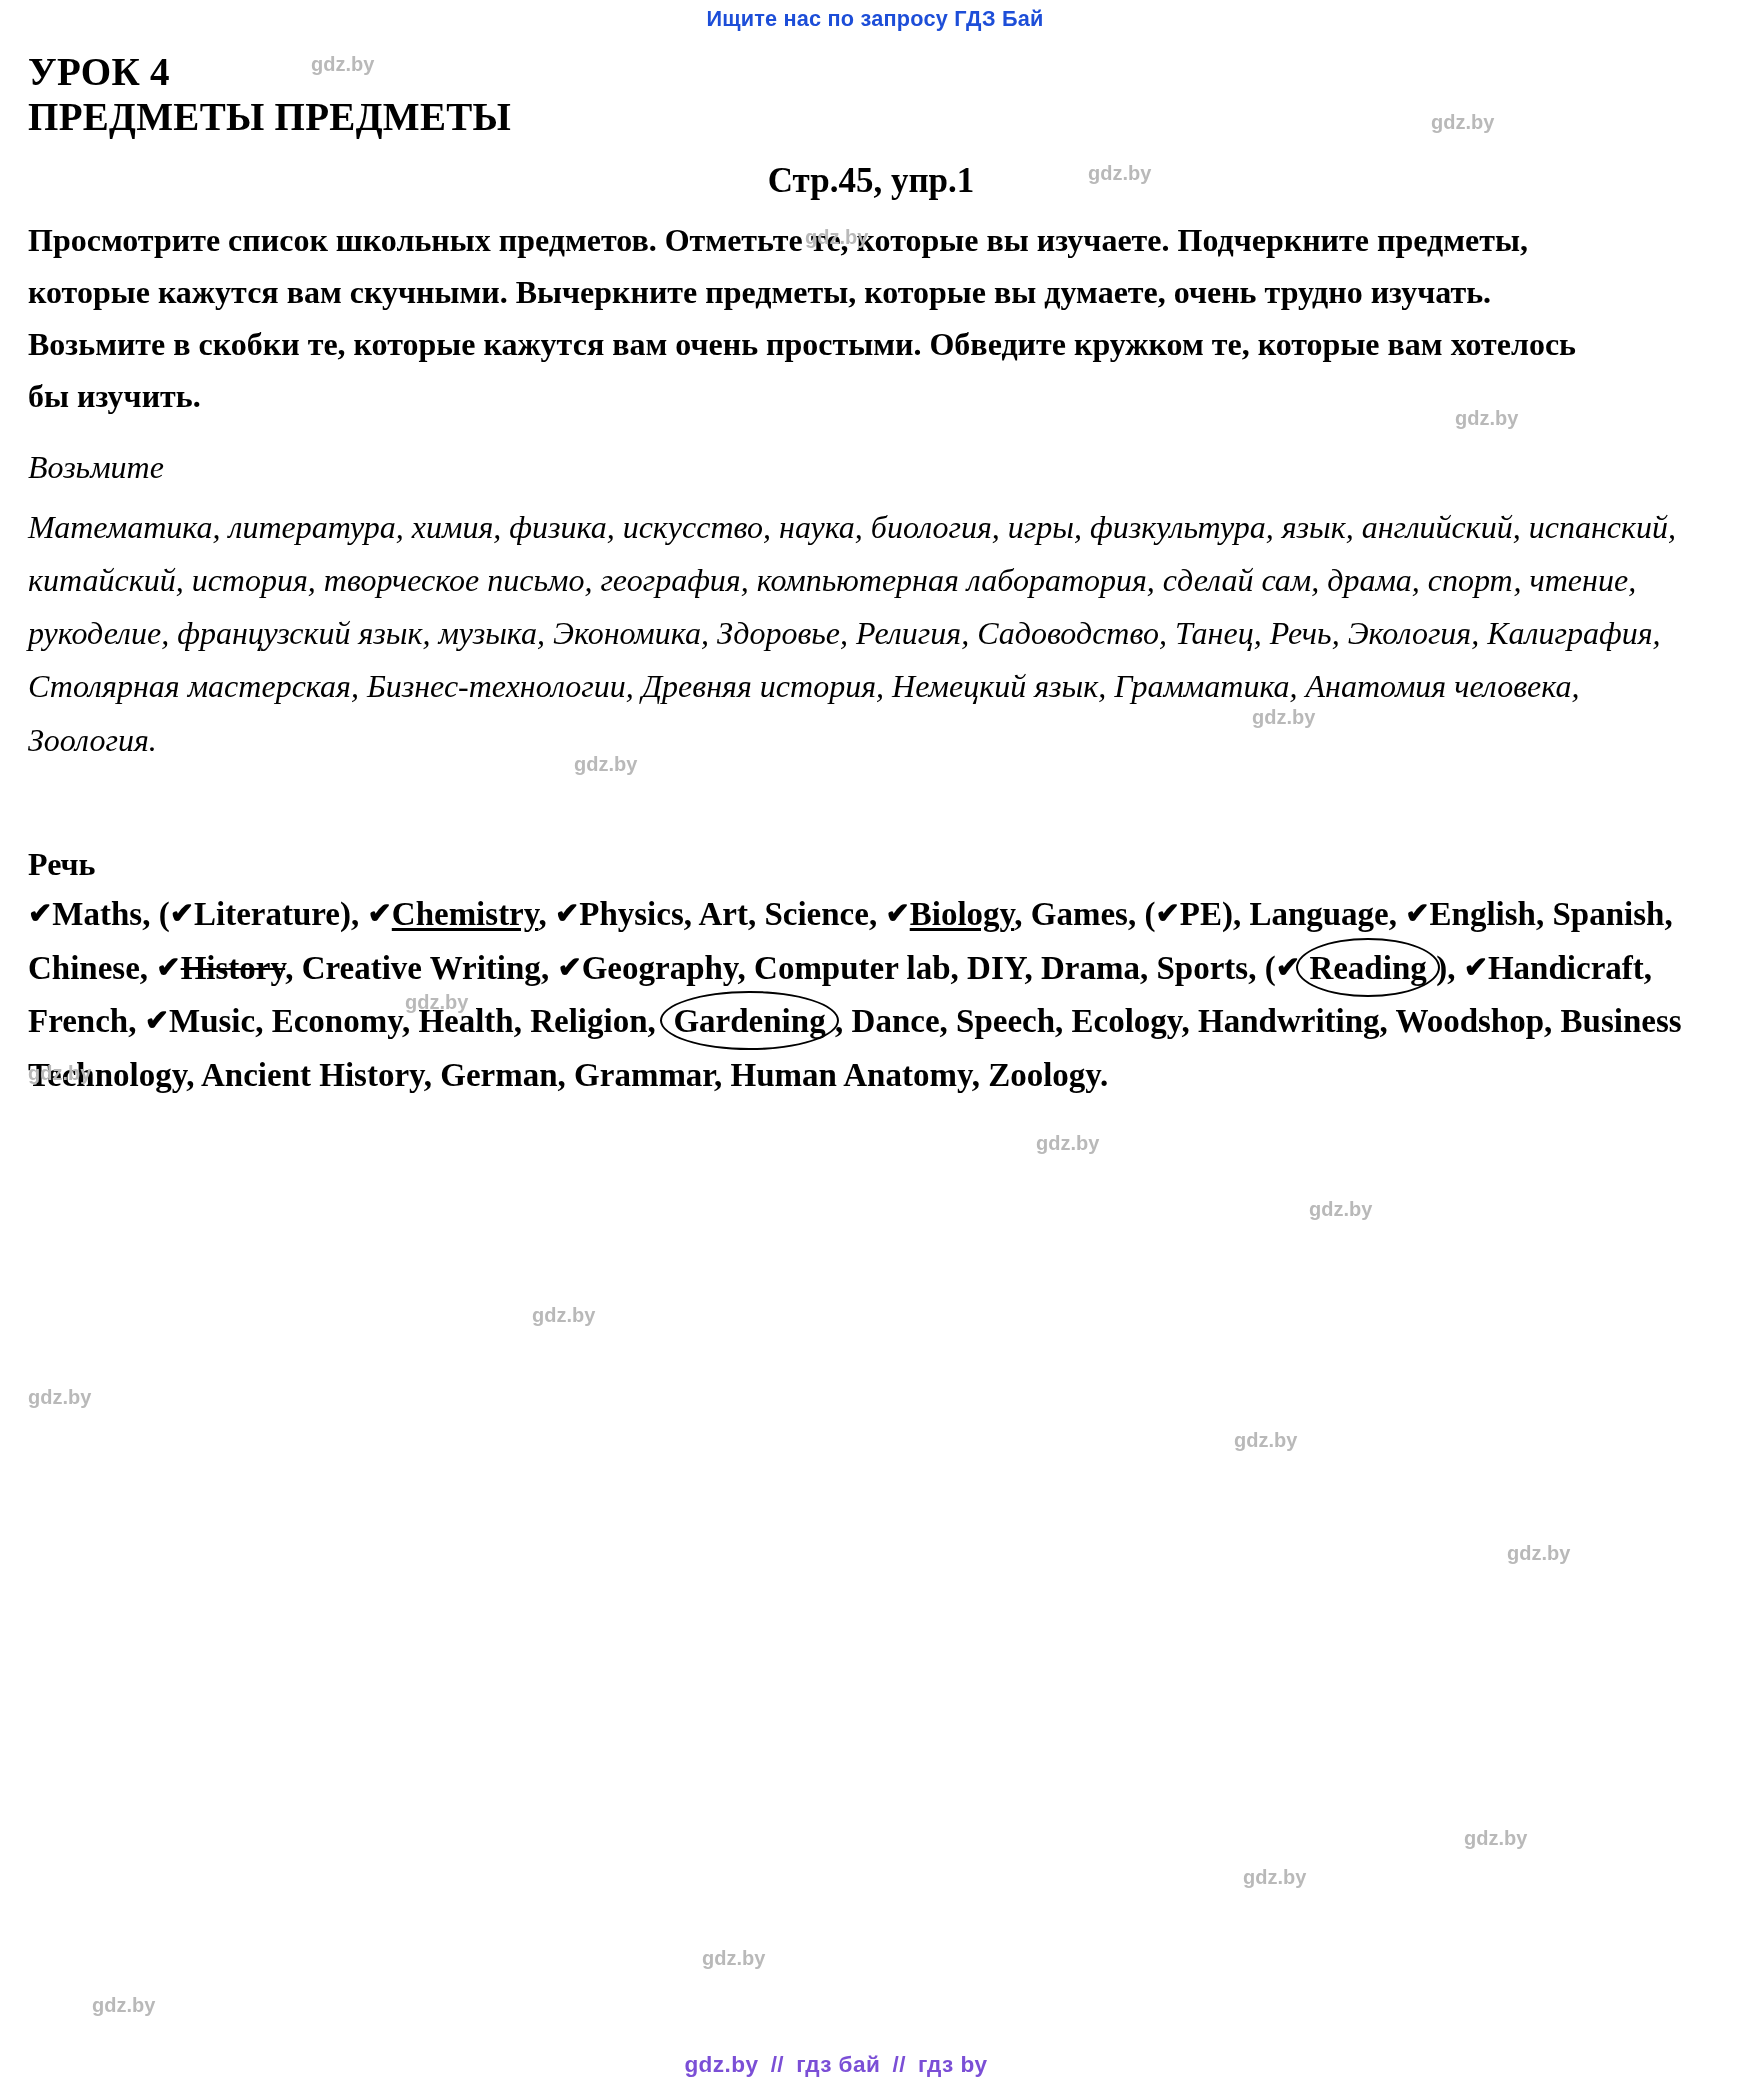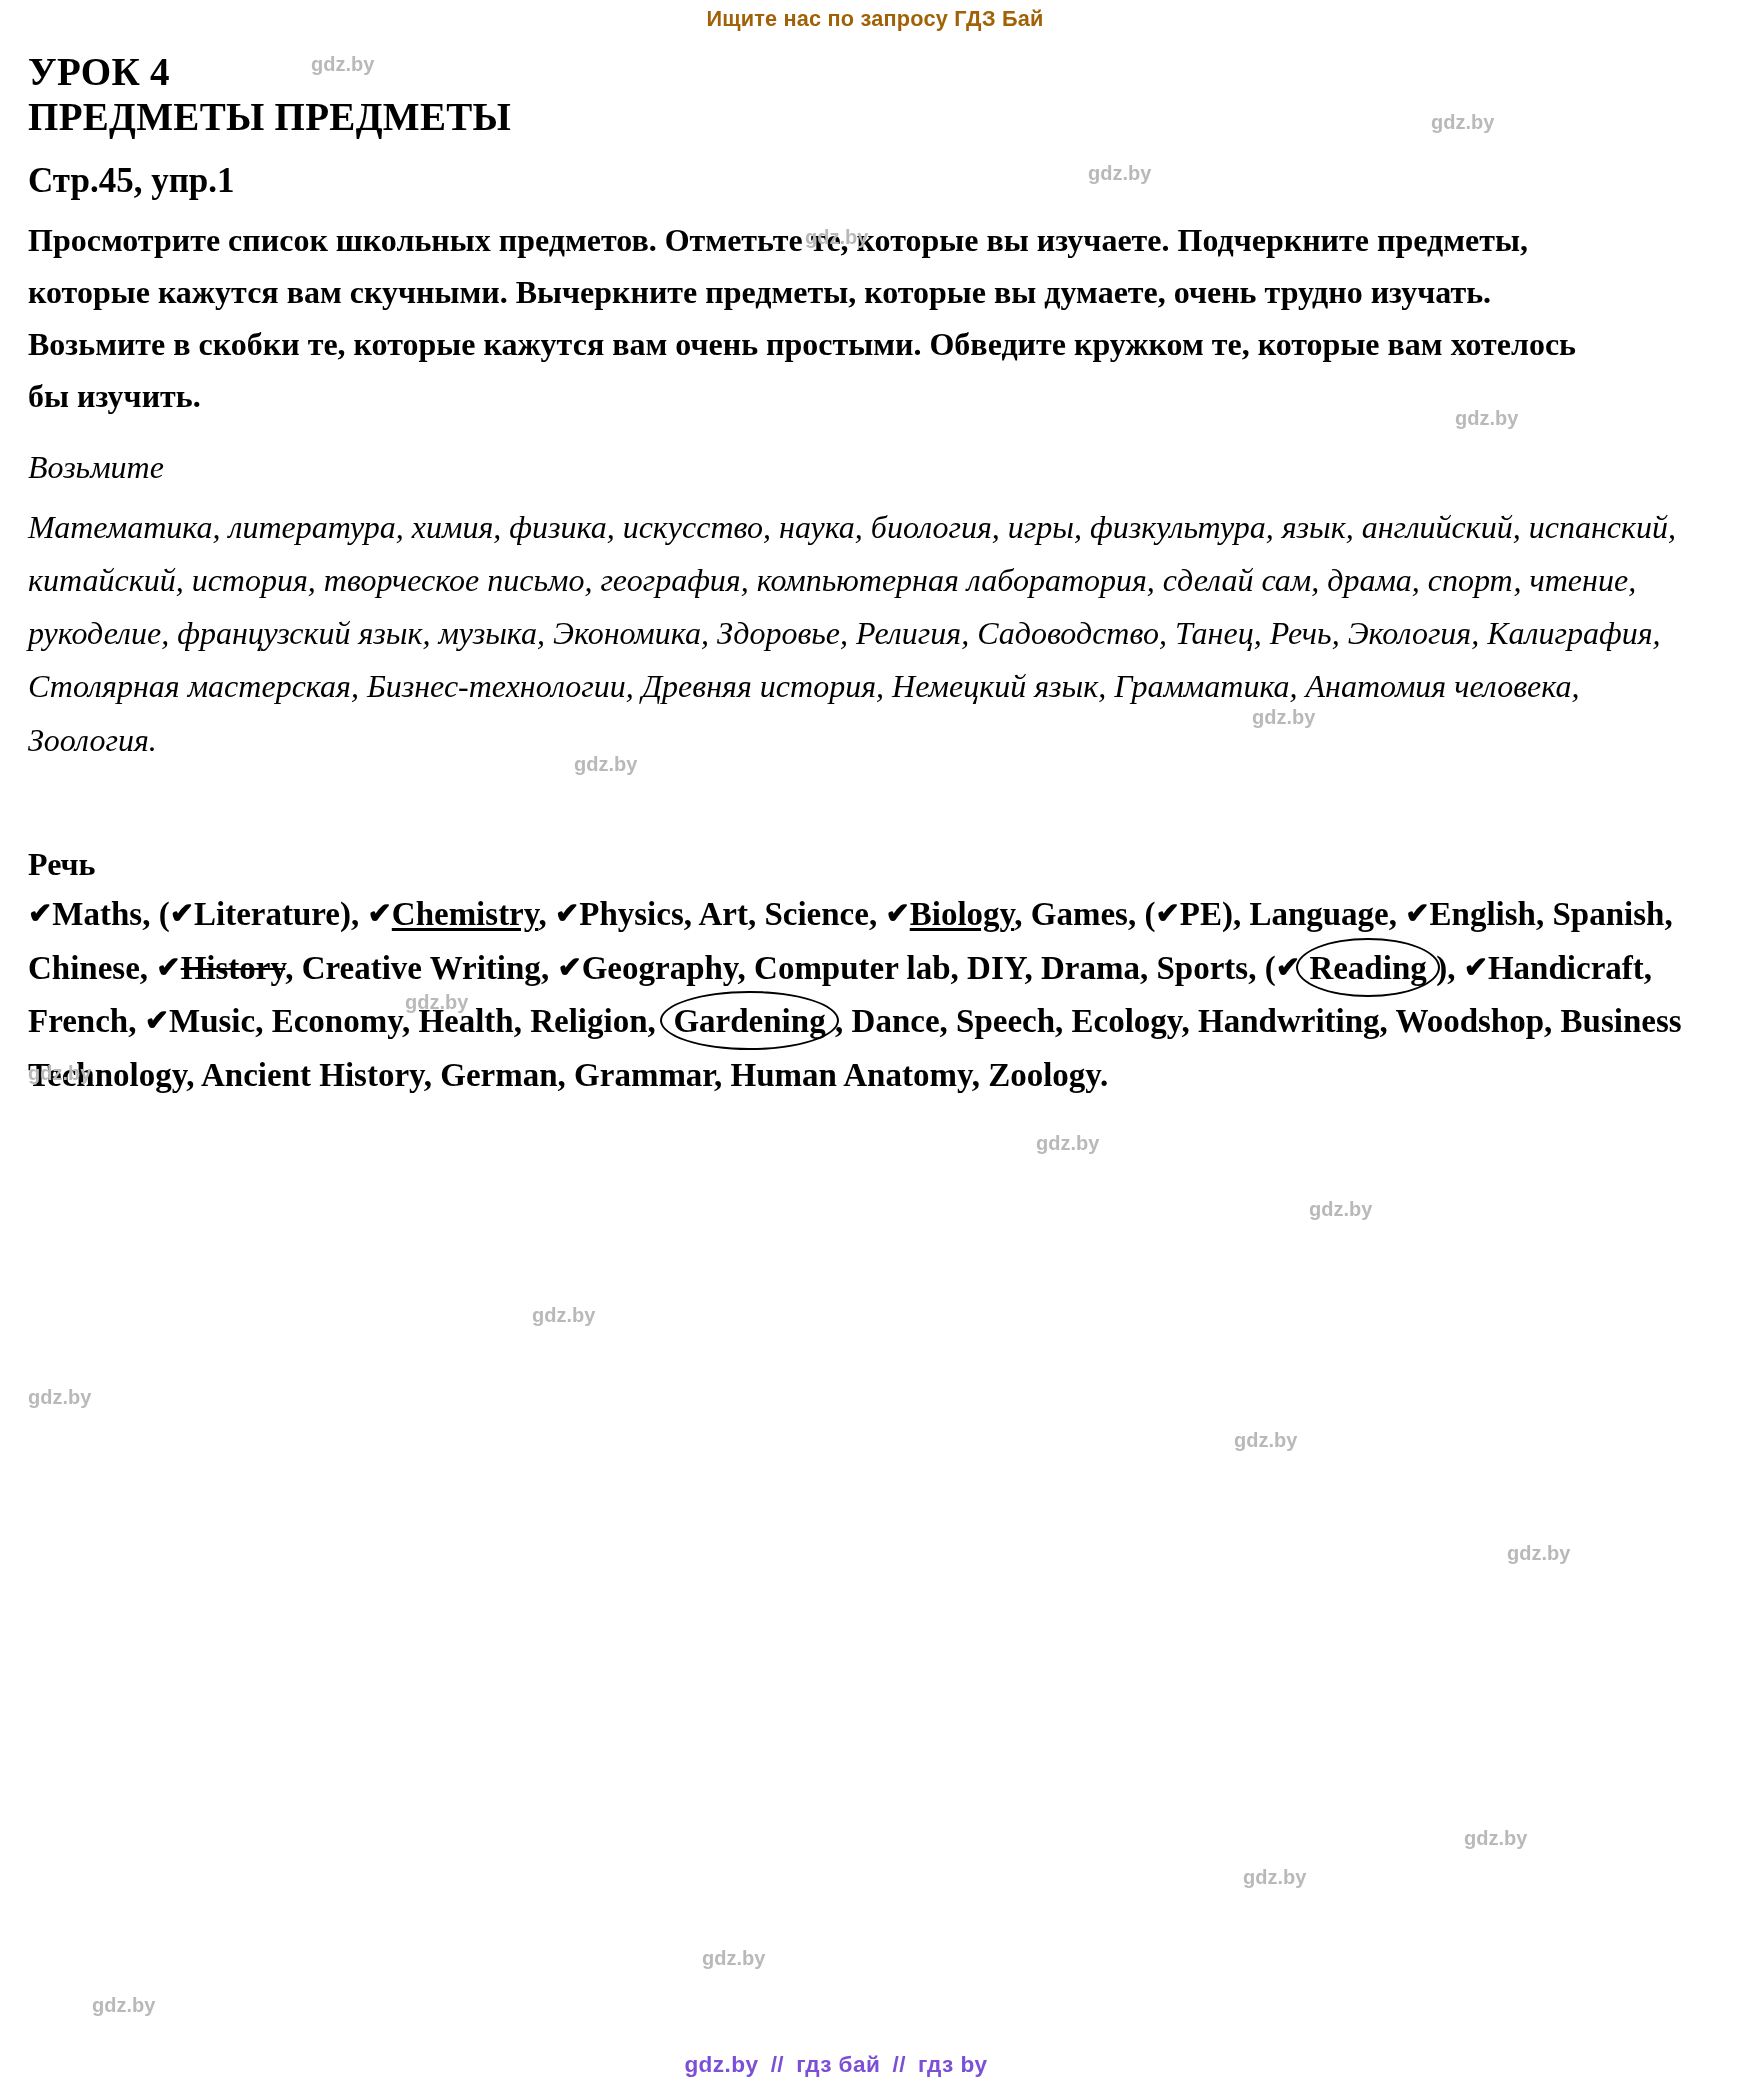--- a/index.html
+++ b/index.html
@@ -20,21 +20,21 @@
     left: 0; top: 0;
     width: 1750px;
     height: 2093px;
   }
   .top-banner {
     position: absolute;
     top: 5.6px;
     left: 0;
     width: 1750px;
     text-align: center;
-    color: #a16207;
+    color: #1d4ed8;
     font-family: "Liberation Sans", sans-serif;
     font-weight: bold;
     font-size: 21.7px;
     letter-spacing: 0.2px;
   }
   .content {
     position: absolute;
     left: 28px;
     top: 49px;
     width: 1686px;
@@ -47,20 +47,21 @@
     letter-spacing: 0.3px;
   }
   h1.lesson .l2 {
     display: block;
   }
   .pg-ref {
     font-size: 35px;
     font-weight: bold;
     margin-top: 21px;
     line-height: 1.2;
+    text-align: center;
   }
   .task {
     font-size: 32px;
     font-weight: bold;
     line-height: 1.63;
     margin-top: 11.3px;
     width: 1582px;
   }
   .subhead-it {
     font-size: 32px;

